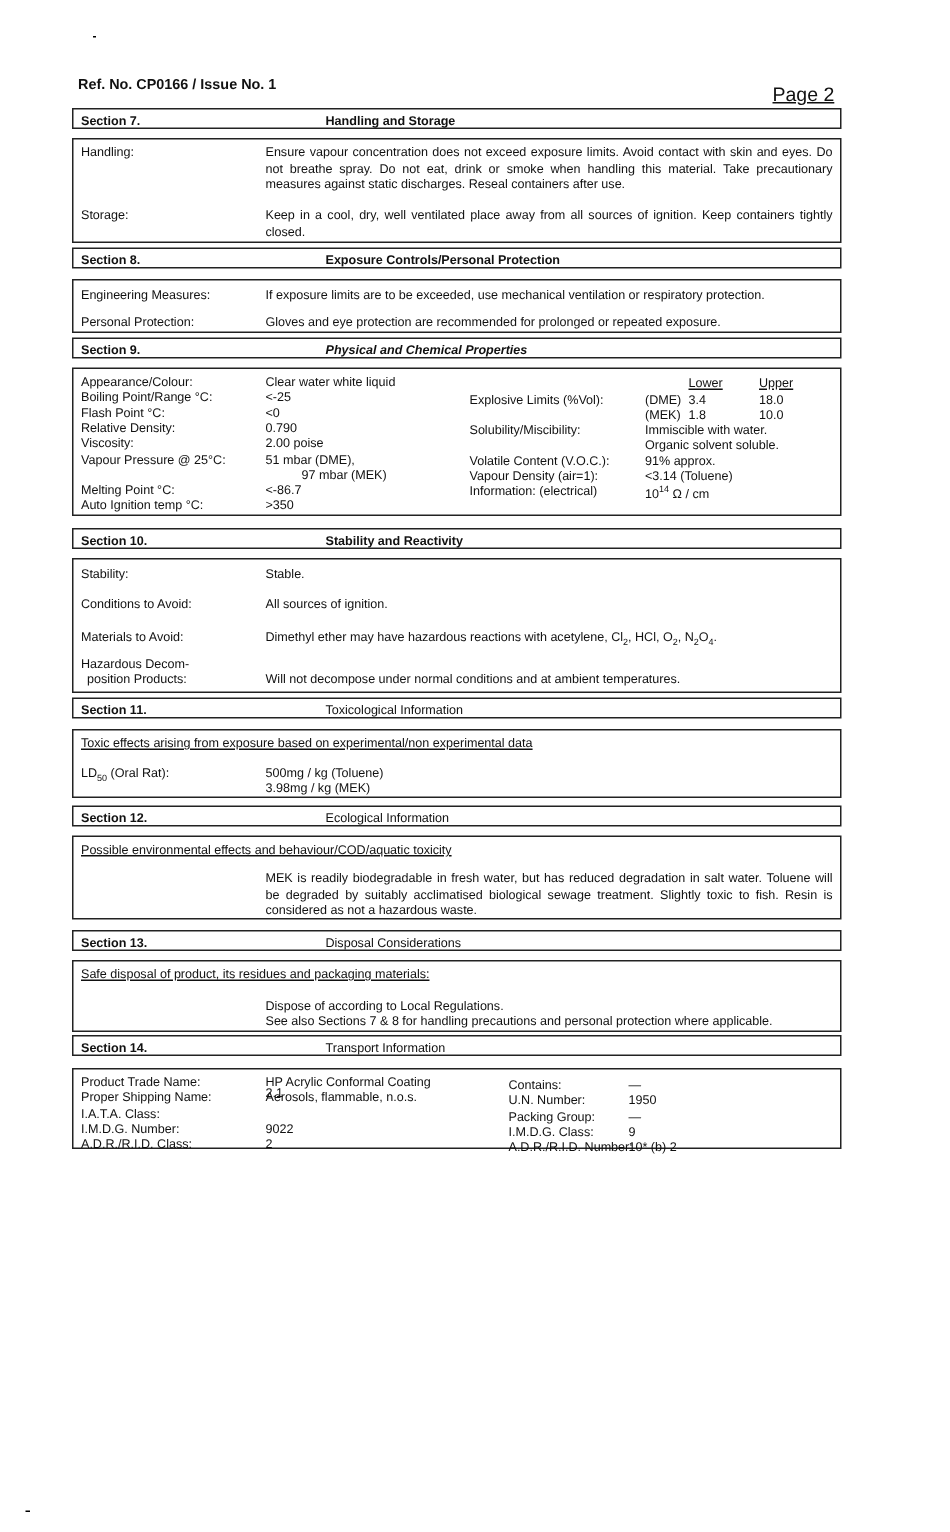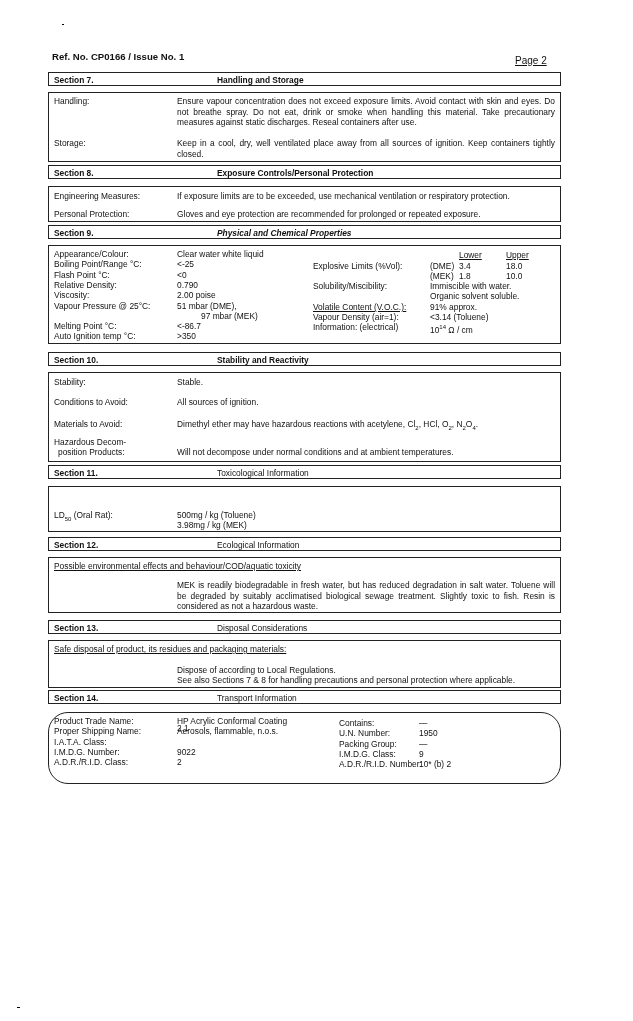--- a/index.html
+++ b/index.html
@@ -1,20 +1,20 @@
 <!DOCTYPE html>
 <html><head>
 <meta charset="utf-8">
 <style>
   html, body { margin:0; padding:0; background:#ffffff; }
   body { width:633px; height:1021px; position:relative; overflow:hidden;
          font-family:"Liberation Sans", sans-serif; color:#111; font-size:8.4px; }
   .abs { position:absolute; }
   .hdr-ref { left:52px; top:51px; font-size:9.6px; font-weight:bold; }
-  .hdr-page { left:515px; top:55px; font-size:10px;text-decoration:underline; }
+  .hdr-page { left:515px; top:55px; font-size:13px;text-decoration:underline; }
   .box { position:absolute; left:48px; width:513px; border:1px solid #222; box-sizing:border-box; }
   .sec { height:14px; }
   .sec .num { position:absolute; left:5px; top:1.5px; font-weight:bold; font-size:8.4px; }
   .sec .title { position:absolute; left:128px; top:1.5px; font-weight:bold; font-size:8.4px;padding-left:40px; }
   .row { position:absolute; left:5px; right:5px; }
   .lbl { position:absolute; left:0; width:120px; }
   .val { position:absolute; left:123px; right:0; text-align:justify; line-height:10.5px; }
   .ul { text-decoration:underline; }
   sub, sup { font-size:6px; }
   .kv { position:absolute; line-height:10px; }
@@ -86,21 +86,21 @@
   <span class="kv" style="left:264px;top:15px;">Explosive Limits (%Vol):</span>
   <span class="kv" style="left:381px;top:15px;">(DME)</span>
   <span class="kv" style="left:410px;top:15px;">3.4</span>
   <span class="kv" style="left:457px;top:15px;">18.0</span>
   <span class="kv" style="left:381px;top:25px;">(MEK)</span>
   <span class="kv" style="left:410px;top:25px;">1.8</span>
   <span class="kv" style="left:457px;top:25px;">10.0</span>
   <span class="kv" style="left:264px;top:35px;">Solubility/Miscibility:</span>
   <span class="kv" style="left:381px;top:35px;">Immiscible with water.</span>
   <span class="kv" style="left:381px;top:45px;">Organic solvent soluble.</span>
-  <span class="kv" style="left:264px;top:56px;text-decoration:underline;">Volatile Content (V.O.C.):</span>
+  <span class="kv" style="left:264px;top:56px;">Volatile Content (V.O.C.):</span>
   <span class="kv" style="left:381px;top:56px;">91% approx.</span>
   <span class="kv" style="left:264px;top:66px;">Vapour Density (air=1):</span>
   <span class="kv" style="left:381px;top:66px;">&lt;3.14 (Toluene)</span>
   <span class="kv" style="left:264px;top:76px;">Information: (electrical)</span>
   <span class="kv" style="left:381px;top:76px;"><span>10</span><sup>14</sup><span> Ω / cm</span></span>
 </div>
 
 <div class="box sec" style="top:352px;">
   <span class="num">Section 10.</span>
   <span class="title">Stability and Reactivity</span>
@@ -122,20 +122,21 @@
     <span class="lbl" style="line-height:10px;"><span>Hazardous Decom-</span><br><span style="padding-left:4px;">position Products:</span></span>
     <span class="val" style="top:10px;">Will not decompose under normal conditions and at ambient temperatures.</span>
   </div>
 </div>
 
 <div class="box sec" style="top:465px;">
   <span class="num">Section 11.</span>
   <span class="title" style="font-weight:normal;">Toxicological Information</span>
 </div>
 <div class="box" style="top:486px;height:46px;">
+  <span class="kv ul" style="left:5px;top:3px;">Toxic effects arising from exposure based on experimental/non experimental data</span>
   <span class="kv" style="left:5px;top:23px;"><span>LD</span><sub>50</sub><span> (Oral Rat):</span></span>
   <span class="kv" style="left:128px;top:23px;">500mg / kg (Toluene)</span>
   <span class="kv" style="left:128px;top:33px;">3.98mg / kg (MEK)</span>
 </div>
 
 <div class="box sec" style="top:537px;">
   <span class="num">Section 12.</span>
   <span class="title" style="font-weight:normal;">Ecological Information</span>
 </div>
 <div class="box" style="top:557px;height:56px;">
@@ -152,21 +153,21 @@
 <div class="box" style="top:640px;height:48px;">
   <span class="kv ul" style="left:5px;top:3px;">Safe disposal of product, its residues and packaging materials:</span>
   <span class="kv" style="left:128px;top:24px;">Dispose of according to Local Regulations.</span>
   <span class="kv" style="left:128px;top:34px;text-align:right;">See also Sections 7 &amp; 8 for handling precautions and personal protection where applicable.</span>
 </div>
 
 <div class="box sec" style="top:690px;">
   <span class="num">Section 14.</span>
   <span class="title" style="font-weight:normal;">Transport Information</span>
 </div>
-<div class="box" style="top:712px;height:72px;border-radius:20px;">
+<div class="box" style="top:712px;height:54px;">
   <div id="s14left">
       <span class="kv" style="left: 5px; top: 3px;">Product Trade Name:</span>
       <span class="kv" style="left: 128px; top: 3px;">HP Acrylic Conformal Coating</span>
       <span class="kv" style="left: 5px; top: 13.3px;">Proper Shipping Name:</span>
       <span class="kv" style="left: 128px; top: 13.3px;">Aerosols, flammable, n.o.s.</span>
       <span class="kv" style="left: 5px; top: 23.6px;">I.A.T.A. Class:</span>
       <span class="kv" style="left: 128px; top: 10px;">2.1</span>
       <span class="kv" style="left: 5px; top: 33.9px;">I.M.D.G. Number:</span>
       <span class="kv" style="left: 128px; top: 33.9px;">9022</span>
       <span class="kv" style="left: 5px; top: 44.2px;">A.D.R./R.I.D. Class:</span>

